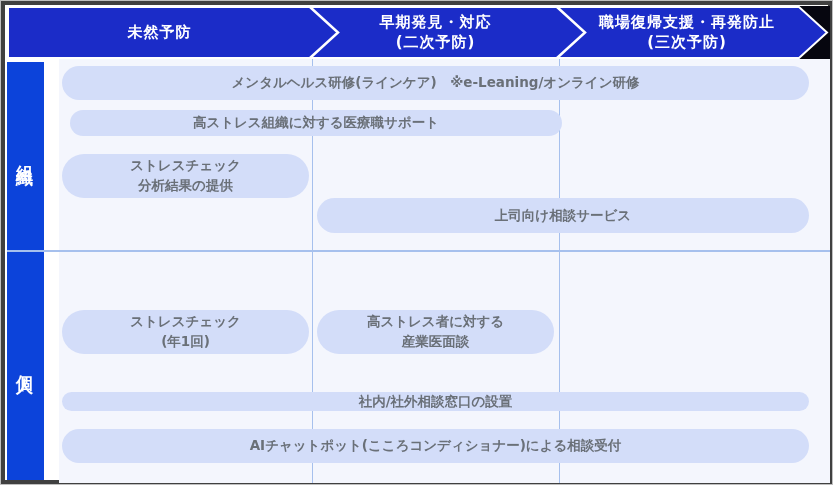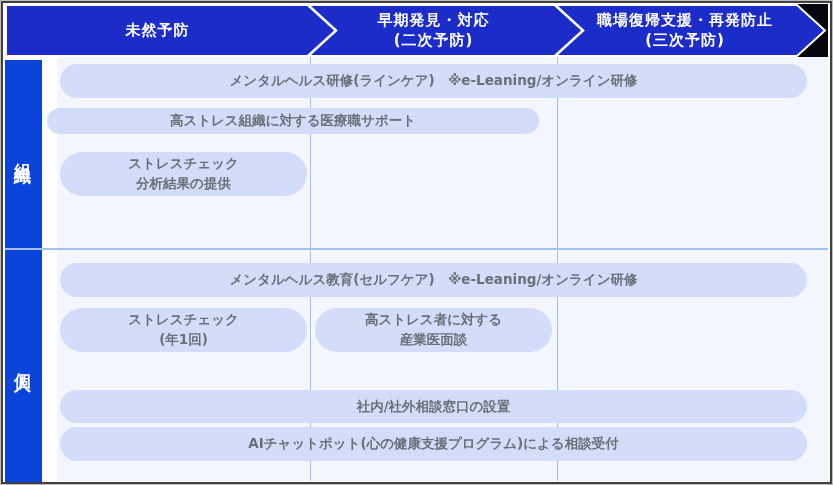--- a/index.html
+++ b/index.html
@@ -4,21 +4,21 @@
 <style>
   html,body { margin:0; padding:0; background:#e8e8e8; }
   .page {
     position:relative; width:833px; height:485px;
     background:#bfbfbf;
     font-family:"DejaVu Sans", sans-serif;
   }
   .board {
     position:absolute; inset:1px;
     background:#ffffff;
-    border:2px solid #404040;
+    border:4px solid #404040;
   }
   
   .phase-header {
     position:absolute; left:2px; top:1px; width:823px; height:53px;
     background:#06060f;
   }
   .phase-header svg { position:absolute; left:0; top:0; }
   .band-poly { fill:var(--header-blue); stroke:#ffffff; stroke-width:2; }
   .band-chevron { fill:none; stroke:#ffffff; stroke-width:2.5; }
   .phase-label {
@@ -59,28 +59,28 @@
   }
   
   .bar {
     position:absolute;
     background:var(--bar-fill);
     display:flex; align-items:center; justify-content:center;
     text-align:center; font-weight:bold; font-size:13.5px;
     color:var(--bar-text); line-height:1.45; white-space:pre-line;
   }
   .bar-1  { left:57px;  top:61px;  width:747px; height:34px; border-radius:17px; }
-  .bar-2  { left:44px;  top:105px; width:492px; height:26px; border-radius:18px; }
+  .bar-2  { left:65px;  top:105px; width:492px; height:26px; border-radius:18px; }
   .bar-3  { left:57px;  top:149px; width:247px; height:44px; border-radius:22px; }
   .bar-4  { left:312px; top:193px; width:492px; height:35px; border-radius:18px; }
   .bar-5  { left:57px;  top:260px; width:747px; height:34px; border-radius:17px; }
   .bar-6  { left:57px;  top:305px; width:247px; height:44px; border-radius:22px; }
   .bar-7  { left:312px; top:305px; width:237px; height:44px; border-radius:22px;text-align:center; }
   .bar-8  { left:562px; top:340px; width:243px; height:42px; border-radius:21px; }
-  .bar-9  { left:57px;  top:387px; width:747px; height:33px; border-radius:17px; }
+  .bar-9  { left:57px;  top:387px; width:747px; height:19px; border-radius:17px; }
   .bar-10 { left:57px;  top:424px; width:747px; height:34px; border-radius:17px; }
 </style>
 </head>
 <body>
 
 <div class="page">
   <div class="board">
 
     <div class="phase-header">
       <svg width="823" height="53" viewBox="0 0 823 53">
@@ -107,23 +107,23 @@
     <div class="vline vline-2"></div>
     <div class="hline"></div>
 
     <div class="row-label row-label-org">組織</div>
     <div class="row-label row-label-ind">個人</div>
 
     <div class="bar bar-1">メンタルヘルス研修(ラインケア)　※e-Leaning/オンライン研修</div>
     <div class="bar bar-2">高ストレス組織に対する医療職サポート</div>
     <div class="bar bar-3">ストレスチェック
 分析結果の提供</div>
+    <div class="bar bar-4">上司向け相談サービス</div>
 
-    <div class="bar bar-5">メンタルヘルス教育(セルフケア)　※e-Leaning/オンライン研修</div>
     <div class="bar bar-6">ストレスチェック
 (年1回)</div>
     <div class="bar bar-7">高ストレス者に対する
 産業医面談</div>
     <div class="bar bar-9">社内/社外相談窓口の設置</div>
-    <div class="bar bar-10">AIチャットポット(心の健康支援プログラム)による相談受付</div>
+    <div class="bar bar-10">AIチャットポット(こころコンディショナー)による相談受付</div>
 
   </div>
 </div>
 
 </body></html>

